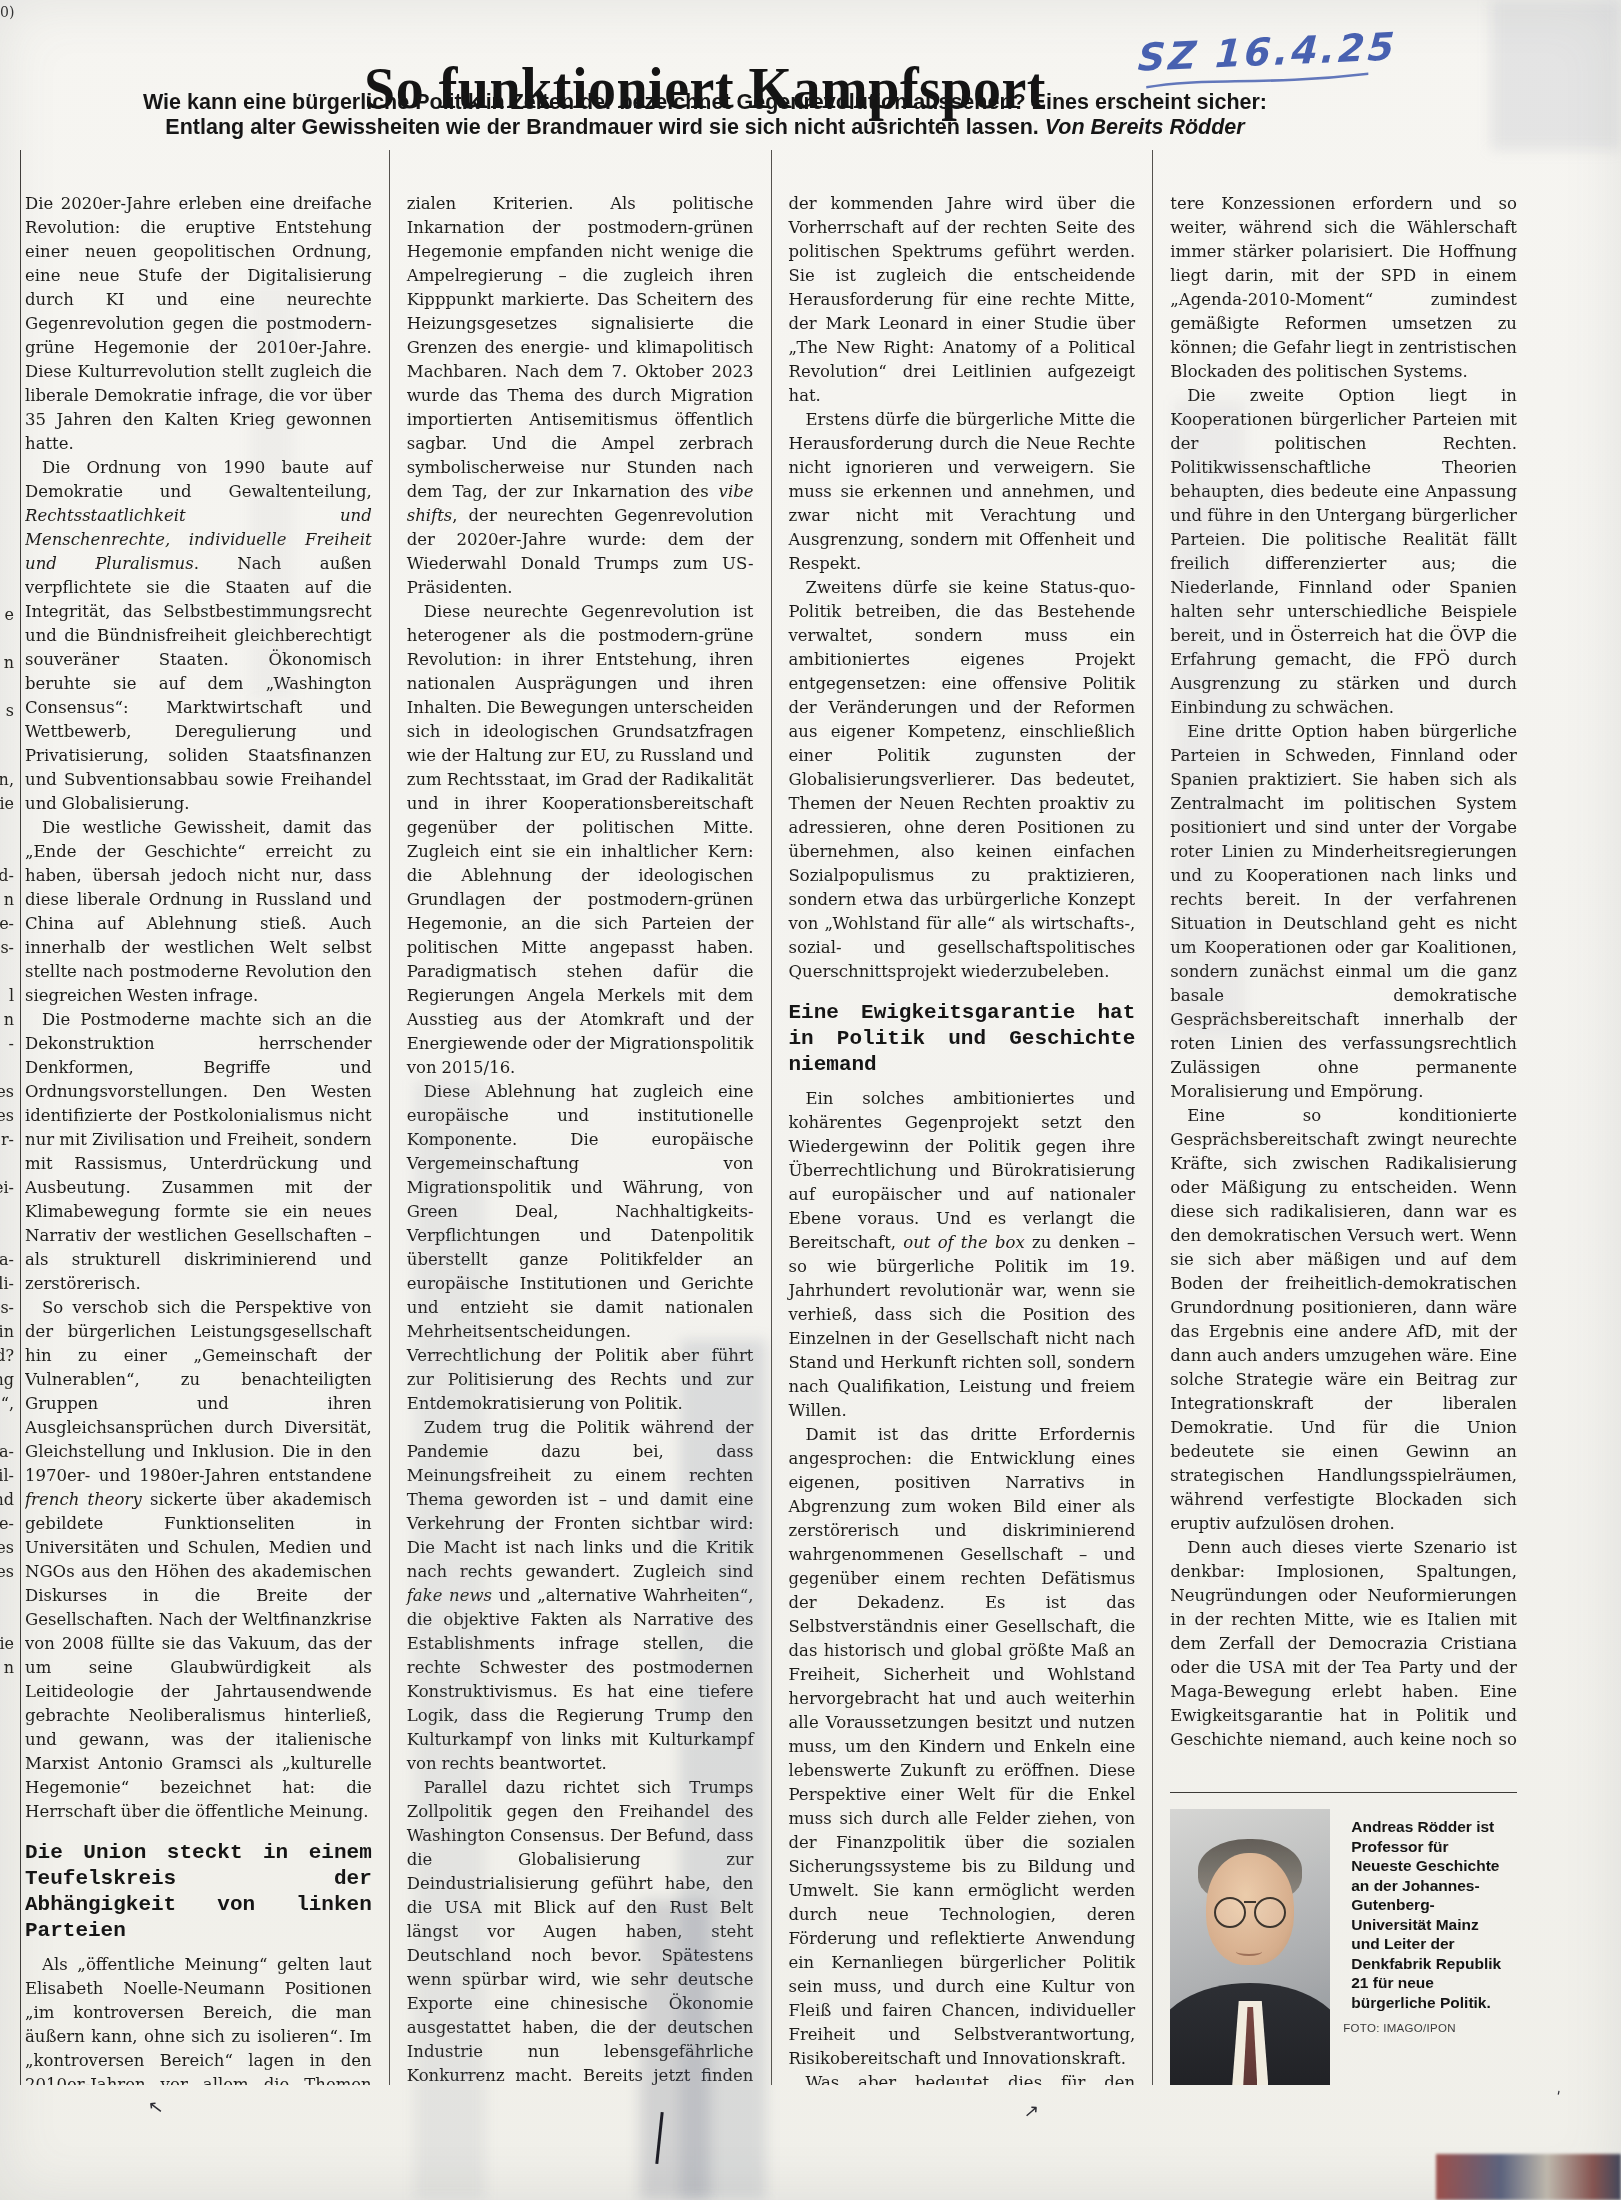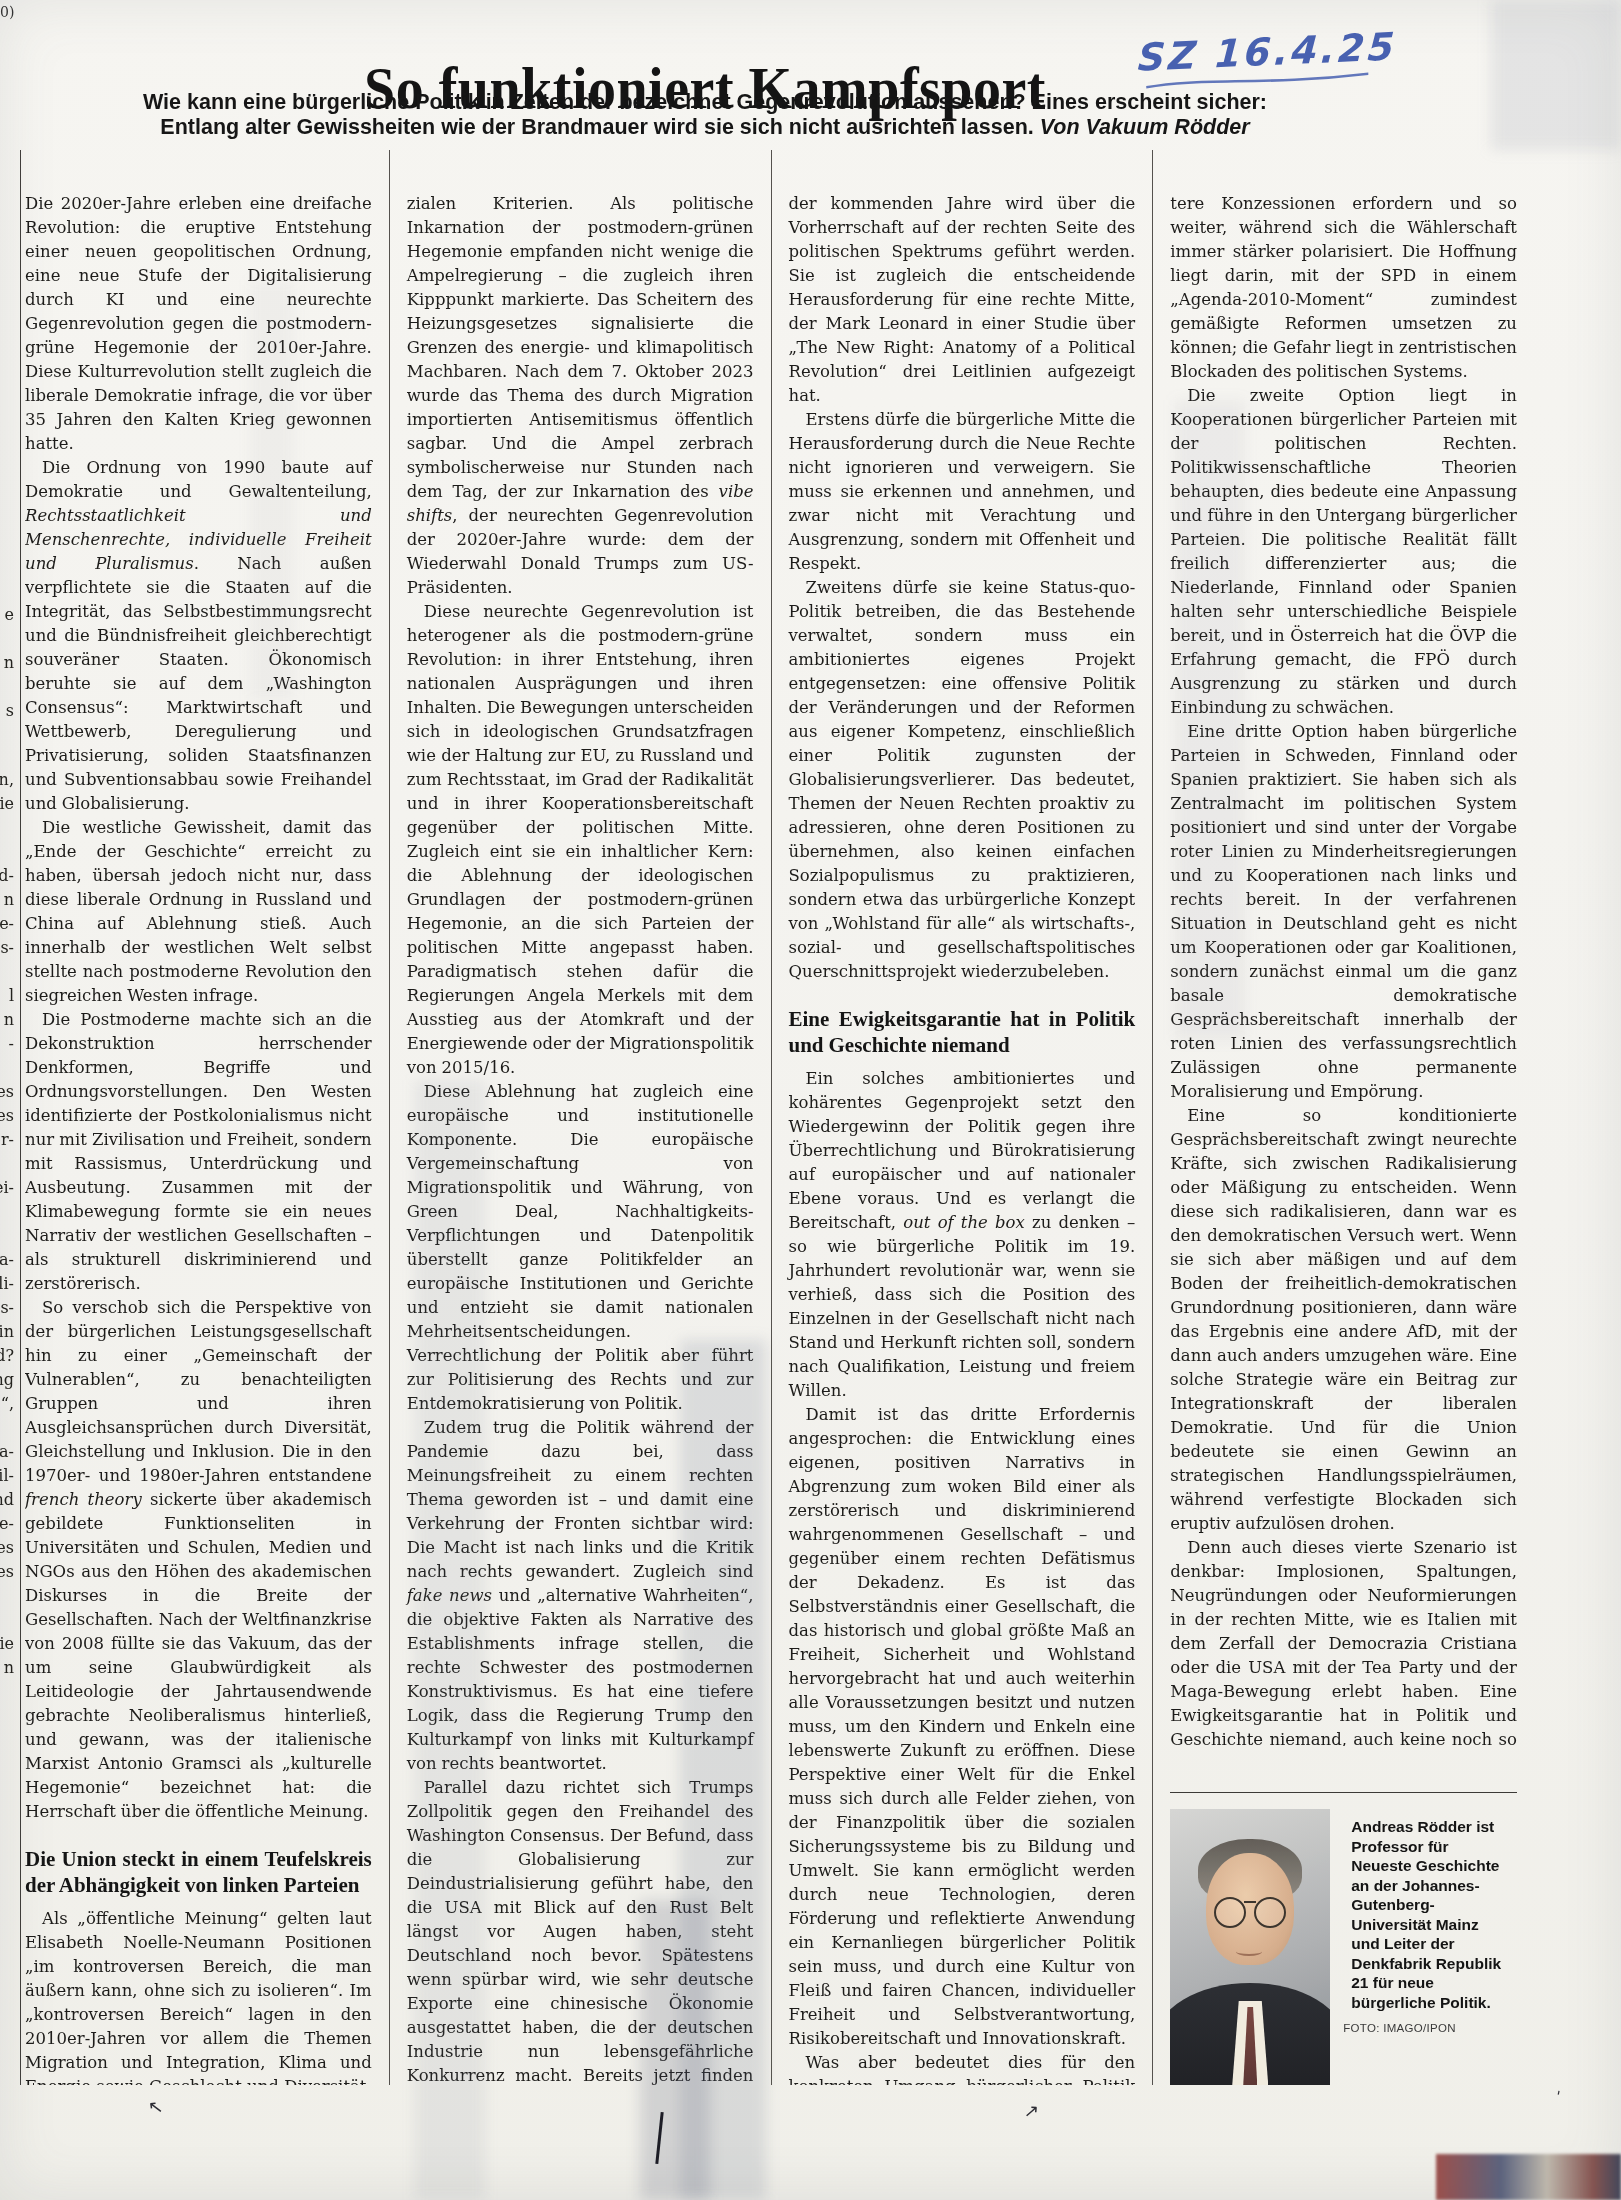--- a/index.html
+++ b/index.html
@@ -21,22 +21,22 @@
   .cols{position:absolute;left:25px;top:150px;width:1492px;height:1935px;display:flex;}
   .col{flex:1 1 0;padding:0 17px;overflow:hidden;}
   .col + .col{border-left:1px solid #55524e;}
   .col:first-child{padding-left:0;}
   .col:last-child{padding-right:0;display:flex;flex-direction:column;}
   .coltext{font-family:"DejaVu Serif","Liberation Serif",serif;font-size:16.5px;line-height:24px;
     text-align:justify;hyphens:auto;-webkit-hyphens:auto;word-spacing:-.3px;}
   .col:last-child .coltext{flex:0 1 auto;max-height:1596px;overflow:hidden;}
   .para{margin:0;text-indent:17px;}
   .para.cont{text-indent:0;margin-top:42px;}
-  .subhead{font-family:Liberation Serif, serif;font-weight:700;font-size:21px;line-height:26px;
-    margin:22px 0 9px;color:#151515;}
+  .subhead{font-family:Liberation Mono, monospace;font-weight:700;font-size:21px;line-height:26px;
+    margin:16px 0 9px;color:#151515;}
   
   .bio{margin-top:auto;border-top:1px solid #3c3a36;padding-top:16px;display:flex;gap:13px;}
   .photo{width:160px;height:276px;position:relative;overflow:hidden;flex:0 0 auto;
     background:linear-gradient(160deg,#cdd1d6 0%,#a7adb5 55%,#848b96 100%);filter:sepia(.12);}
   .photo .hair{position:absolute;left:28px;top:30px;width:104px;height:64px;border-radius:48% 48% 40% 40%;
     background:linear-gradient(#5f5c58,#8b8883);}
   .photo .face{position:absolute;left:36px;top:44px;width:88px;height:112px;border-radius:48% 48% 44% 44%;
     background:radial-gradient(ellipse at 45% 38%,#e6c6a8,#d2a889 70%,#b9906f);}
   .photo .glasses{position:absolute;left:44px;top:88px;width:72px;height:30px;}
   .photo .glasses i{position:absolute;width:28px;height:27px;border:2.5px solid #3a342e;border-radius:50%;background:rgba(255,255,255,.14);}
@@ -86,21 +86,21 @@
     <span>SZ 16.4.25</span>
     <svg width="230" height="16" viewBox="0 0 230 16">
       <path d="M4 10 C 60 2, 120 14, 226 6" stroke="#3a55ab" stroke-width="2.5" fill="none" opacity="0.85"></path>
     </svg>
   </div>
 
   <div class="standfirst">
     <div>Wie kann eine bürgerliche Politik in Zeiten der bezeichnet Gegenrevolution aussehen? Eines erscheint sicher:</div>
     <div>
       <span>Entlang alter Gewissheiten wie der Brandmauer wird sie sich nicht ausrichten lassen.</span>
-      <span class="byline">Von Vakuum Rödder</span>
+      <span class="byline">Von Bereits Rödder</span>
     </div>
   </div>
 
   <div class="edge-strip">
       <span class="edge-frag" style="top: 455px;">e</span>
       <span class="edge-frag" style="top: 503px;">n</span>
       <span class="edge-frag" style="top: 551px;">s</span>
       <span class="edge-frag" style="top: 620px;">in,</span>
       <span class="edge-frag" style="top: 644px;">sie</span>
       <span class="edge-frag" style="top: 716px;">d-</span>

